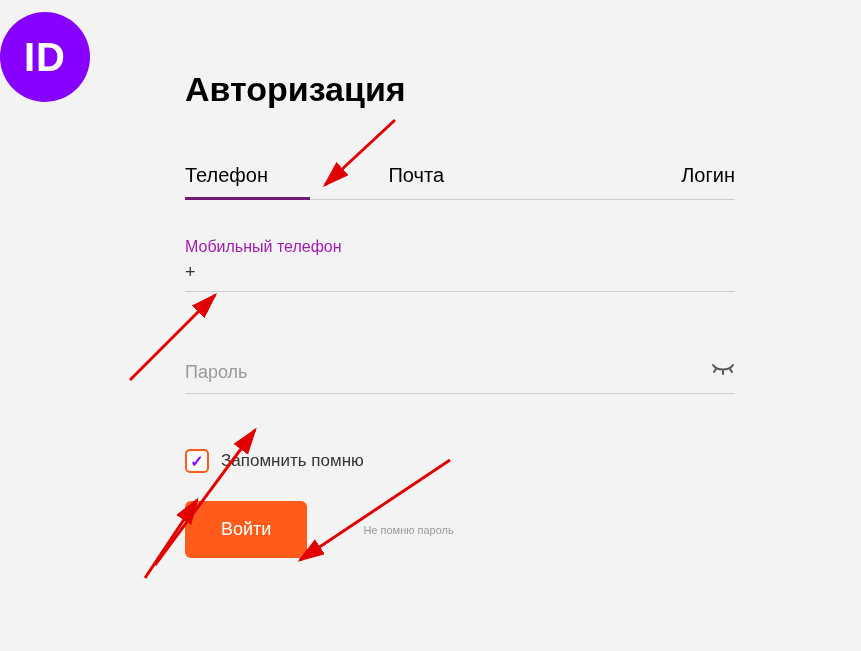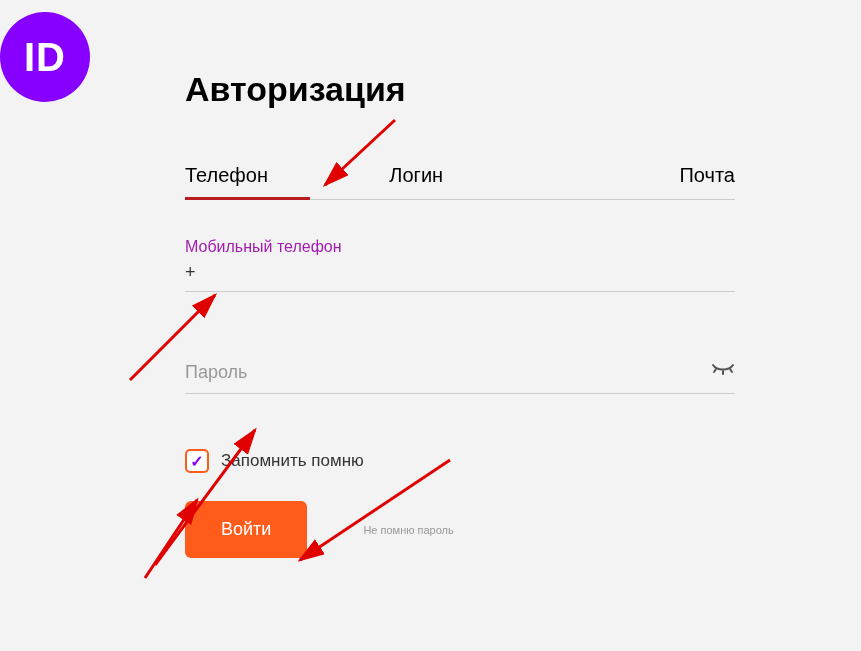--- a/index.html
+++ b/index.html
@@ -49,21 +49,21 @@
       flex: 1;
       padding: 10px 0;
       font-size: 20px;
       color: #000;
       cursor: pointer;
       text-align: left;
     }
     .tab:nth-child(2) { text-align: center; }
     .tab:nth-child(3) { text-align: right; }
     .tab.active {
-      border-bottom: 3px solid #b91c1c;
+      border-bottom: 3px solid #701a75;
       margin-bottom: -1px;
       max-width: 125px;
     }
     .field {
       margin-bottom: 8px;
     }
     .field-label {
       font-size: 16px;
       color: #a21caf;
       margin-bottom: 6px;
@@ -164,22 +164,22 @@
 </head>
 <body>
 
 <div class="logo">ID</div>
 
 <div class="container">
   <h1 class="title">Авторизация</h1>
 
   <div class="tabs">
     <div class="tab active">Телефон</div>
+    <div class="tab">Почта</div>
     <div class="tab">Логин</div>
-    <div class="tab">Почта</div>
   </div>
 
   <div class="field">
     <div class="field-label">Мобильный телефон</div>
     <div class="field-input-row">
       <input class="field-input" type="text" value="+" style="">
     </div>
   </div>
 
   <div class="password-section">

